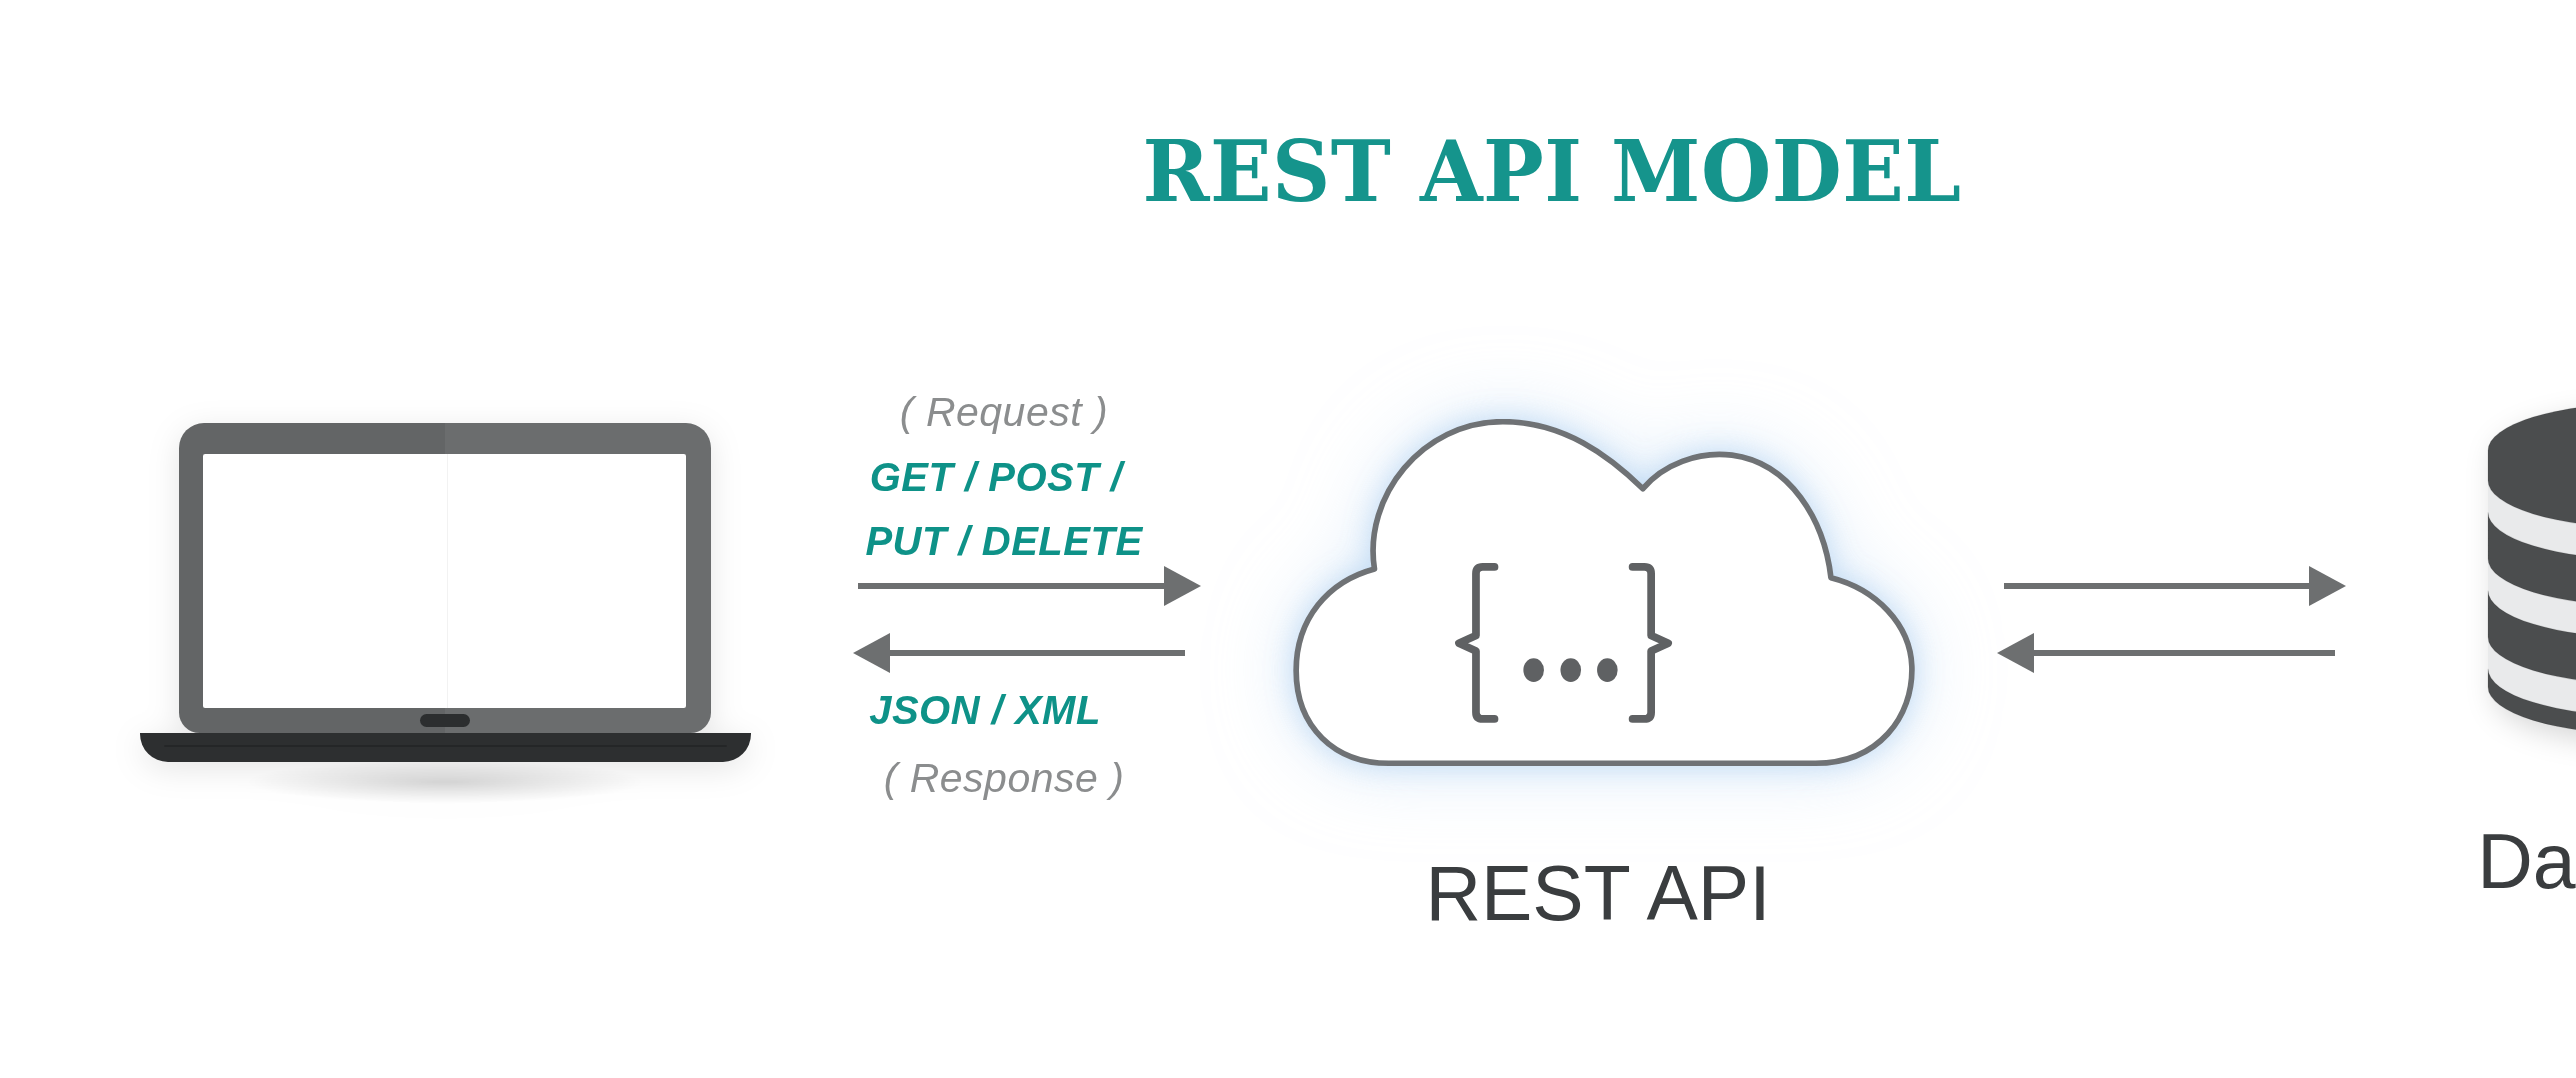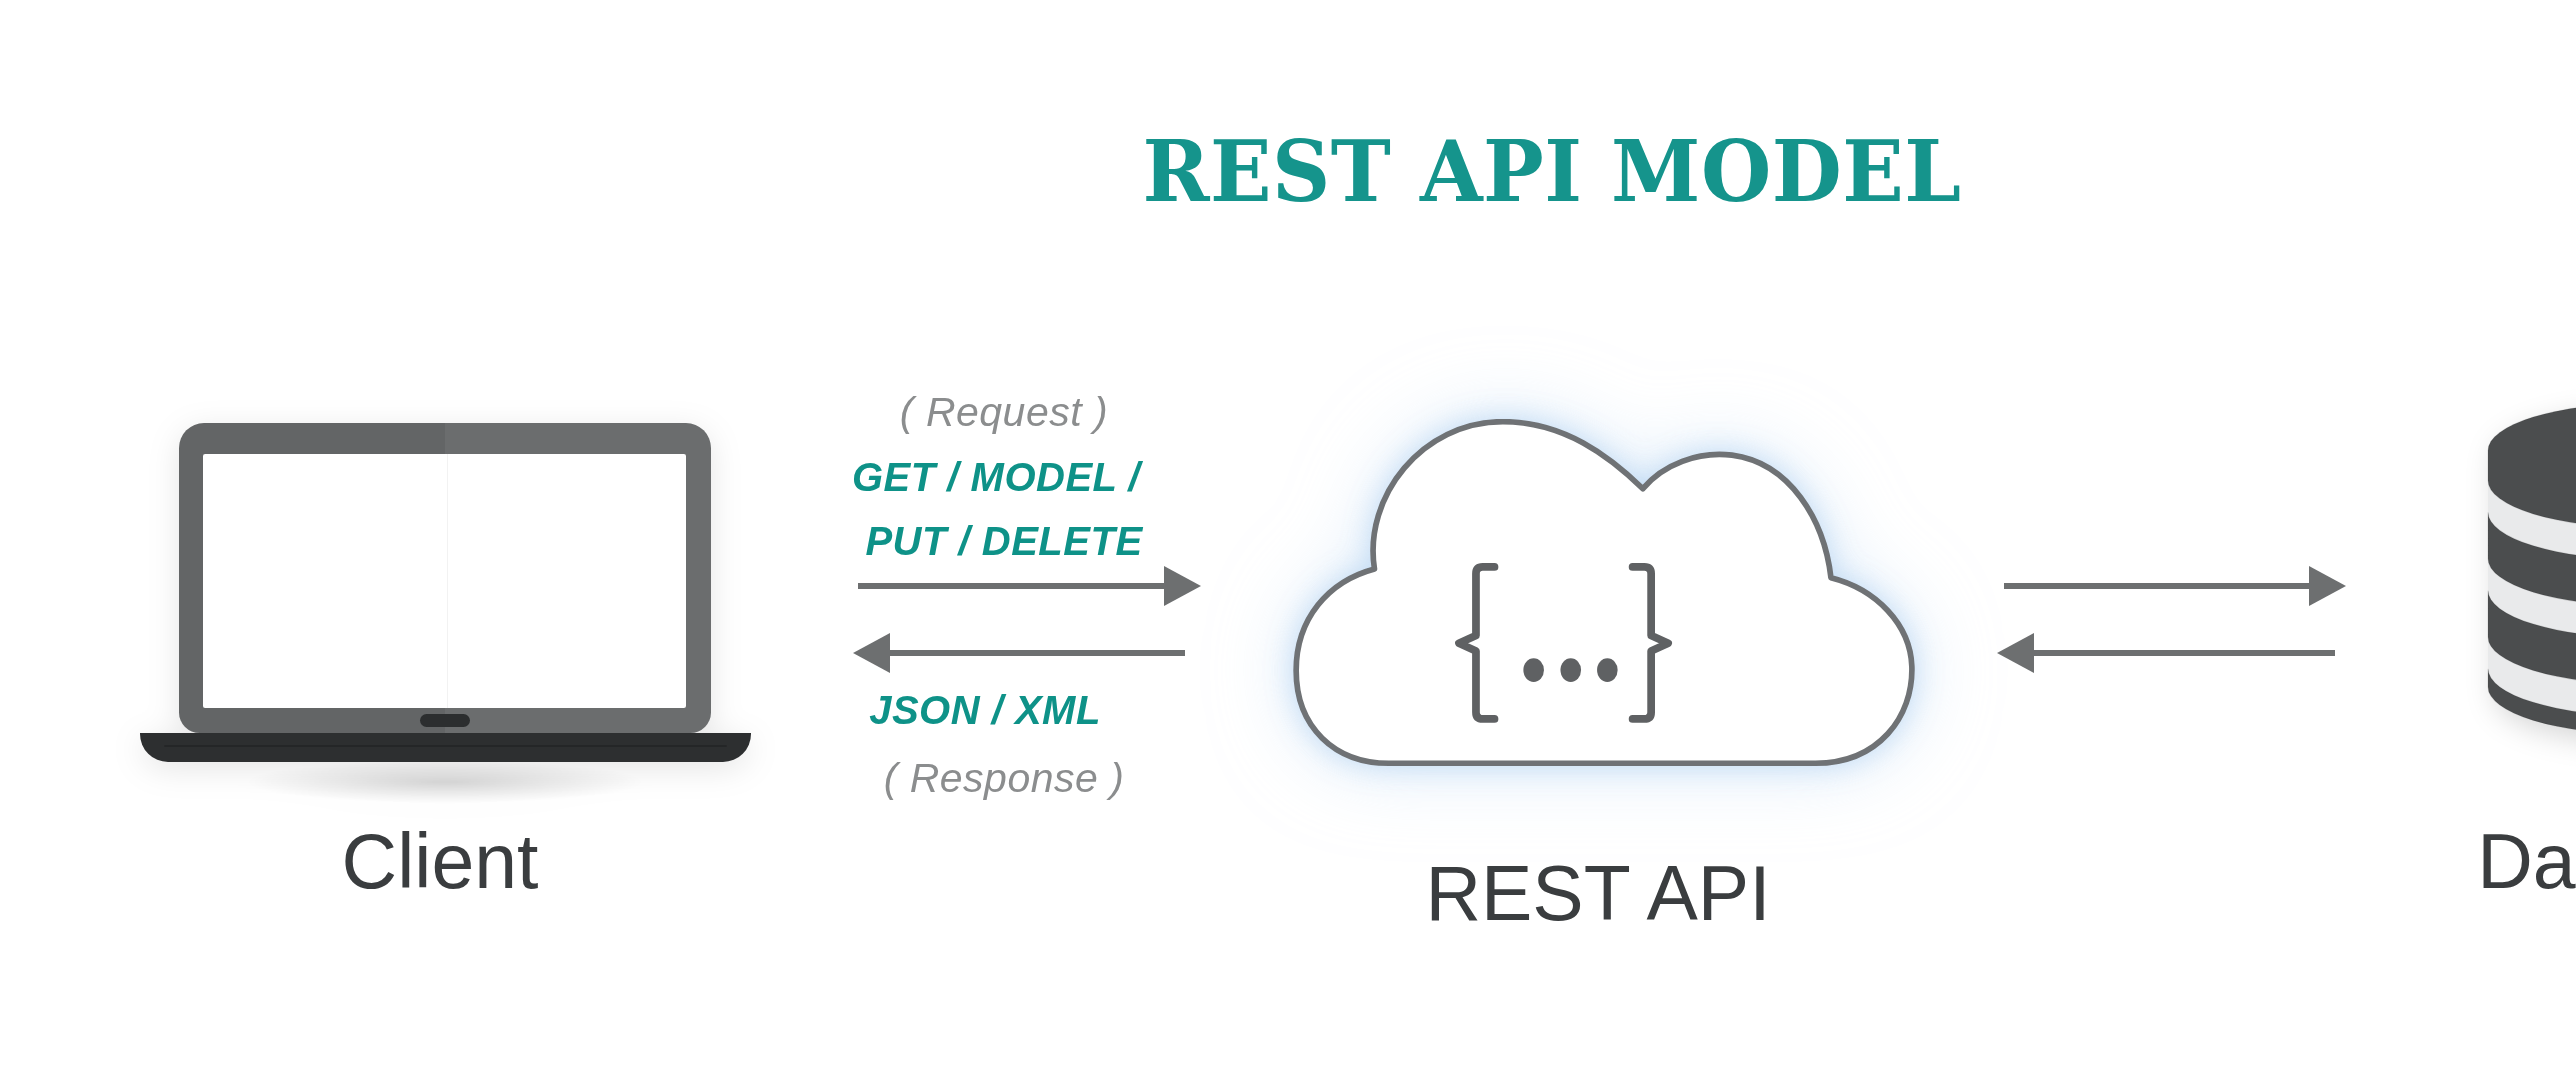--- a/index.html
+++ b/index.html
@@ -57,24 +57,23 @@
   <div class="title">REST API MODEL</div>
 
   <div class="laptop">
     <div class="laptop-shadow"></div>
     <div class="lid"></div>
     <div class="screen"></div>
     <div class="screen-seam"></div>
     <div class="notch"></div>
     <div class="base"></div>
   </div>
-  <div class="node-label" style="left:440px;">Client</div>
 
   <div class="flow-label flow-annotation" style="left:1004px;top:412px;">( Request )</div>
-  <div class="flow-label flow-accent" style="left:996px;top:477px;">GET / MODEL /</div>
+  <div class="flow-label flow-accent" style="left:996px;top:477px;">GET / POST /</div>
   <div class="flow-label flow-accent" style="left:1004px;top:541px;">PUT / DELETE</div>
   <div class="flow-label flow-accent" style="left:985px;top:710px;">JSON / XML</div>
   <div class="flow-label flow-annotation" style="left:1004px;top:778px;text-align:center;">( Response )</div>
 
   <div>
     <div class="arrow-shaft" style="left:858px;top:583px;width:308px;"></div>
     <div class="arrow-head right" style="left:1164px;top:566px;"></div>
   </div>
 
   <div>

